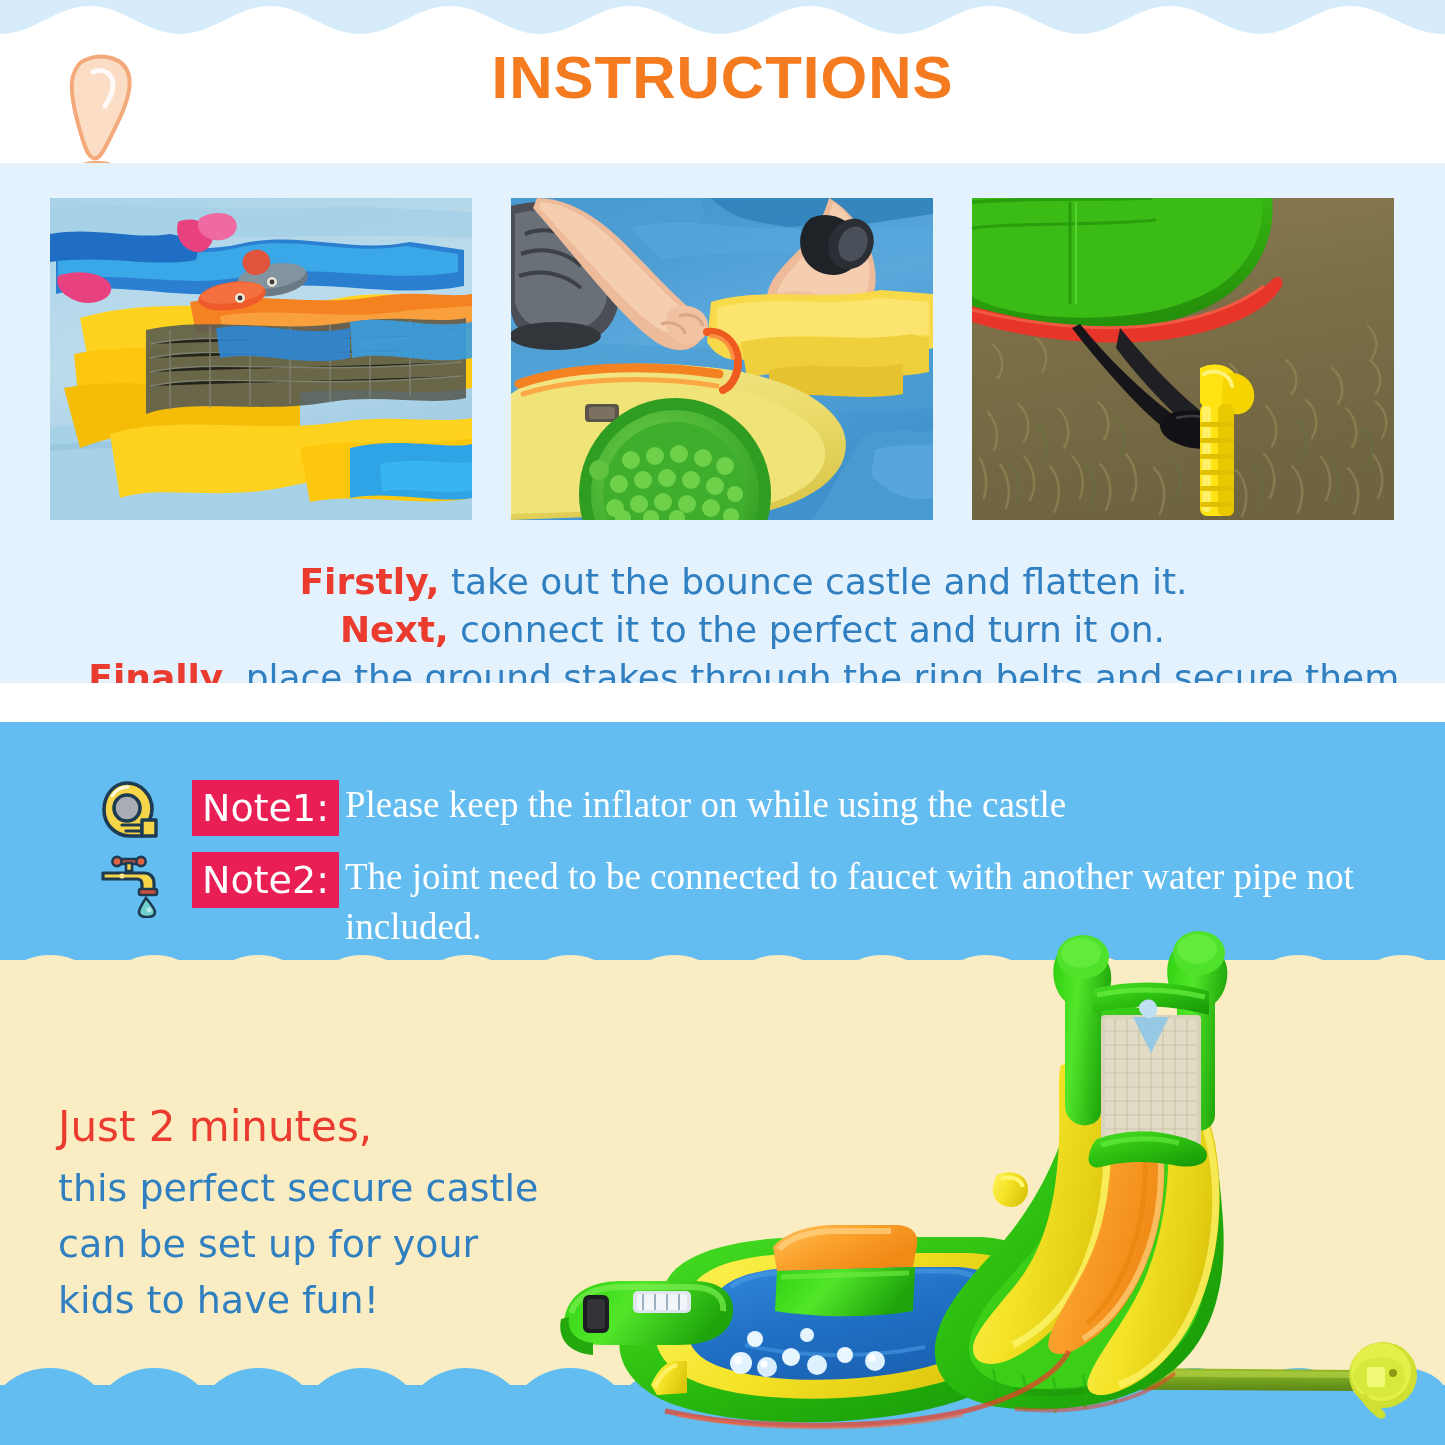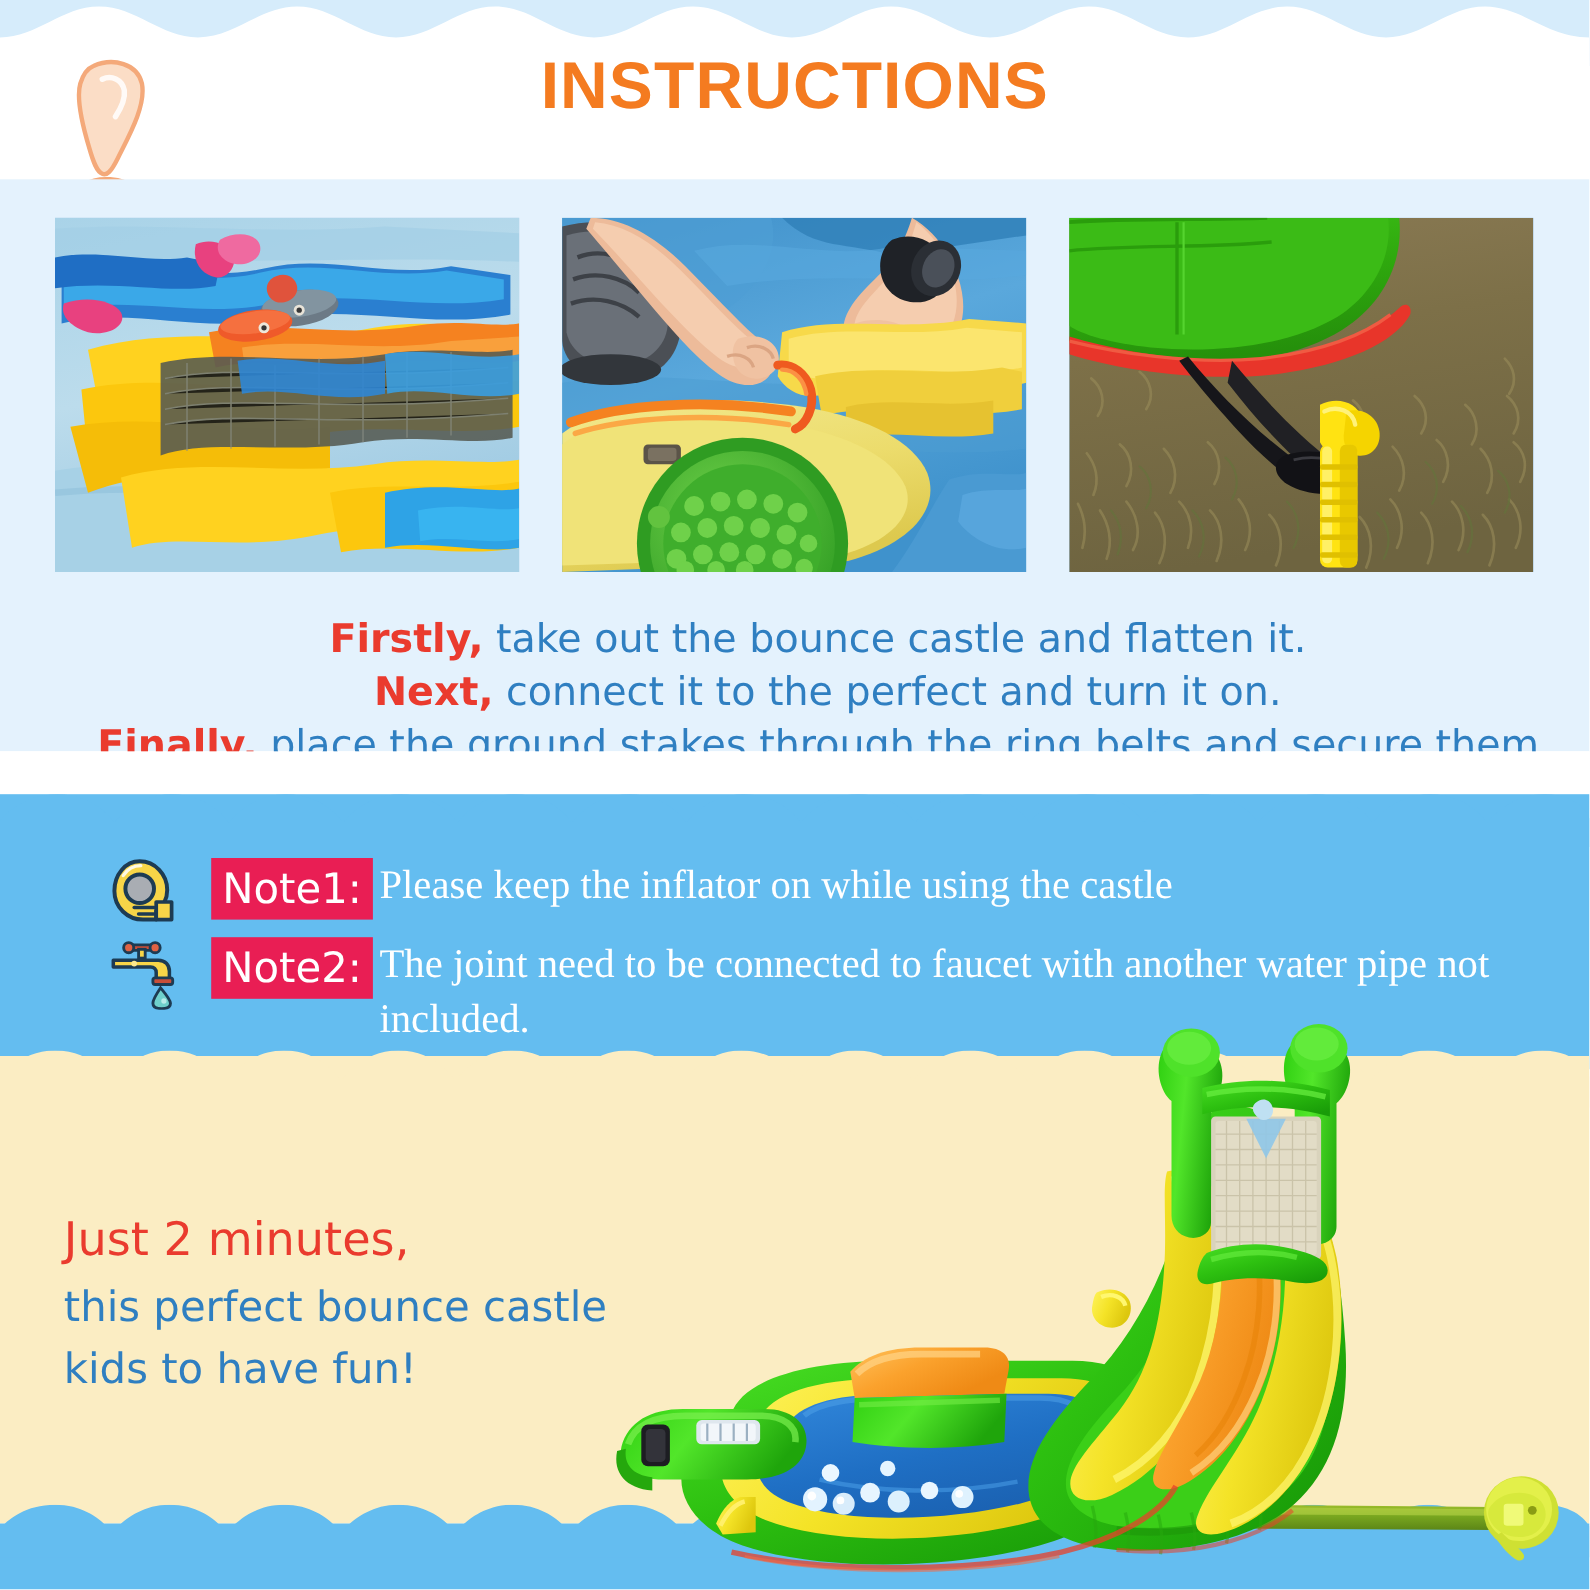--- a/index.html
+++ b/index.html
@@ -516,21 +516,22 @@
              C934,28 952,0 986,0 C1022,0 1038,28 1038,28
              C1038,28 1056,0 1090,0 C1126,0 1142,28 1142,28
              C1142,28 1160,0 1194,0 C1230,0 1246,28 1246,28
              C1246,28 1264,0 1298,0 C1334,0 1350,28 1350,28
              C1350,28 1368,0 1402,0 C1436,0 1445,24 1445,24
              L1445,52 Z" fill="#fbedc3"></path>
   </svg>
 
   <div class="promo">
     <span class="hl">Just 2 minutes,</span>
-    <span class="bd">this perfect bounce castle</span>
+    <span class="bd">this perfect secure castle</span>
+    <span class="bd">can be set up for your</span>
     <span class="bd">kids to have fun!</span>
   </div>
 
   <div class="bottom-band"></div>
   <svg class="bottom-wave" viewBox="0 0 1445 48" preserveAspectRatio="none">
     <path d="M0,48 L0,22 C0,22 16,0 50,0 C86,0 102,26 102,26
              C102,26 120,0 154,0 C190,0 206,26 206,26
              C206,26 224,0 258,0 C294,0 310,26 310,26
              C310,26 328,0 362,0 C398,0 414,26 414,26
              C414,26 432,0 466,0 C502,0 518,26 518,26

